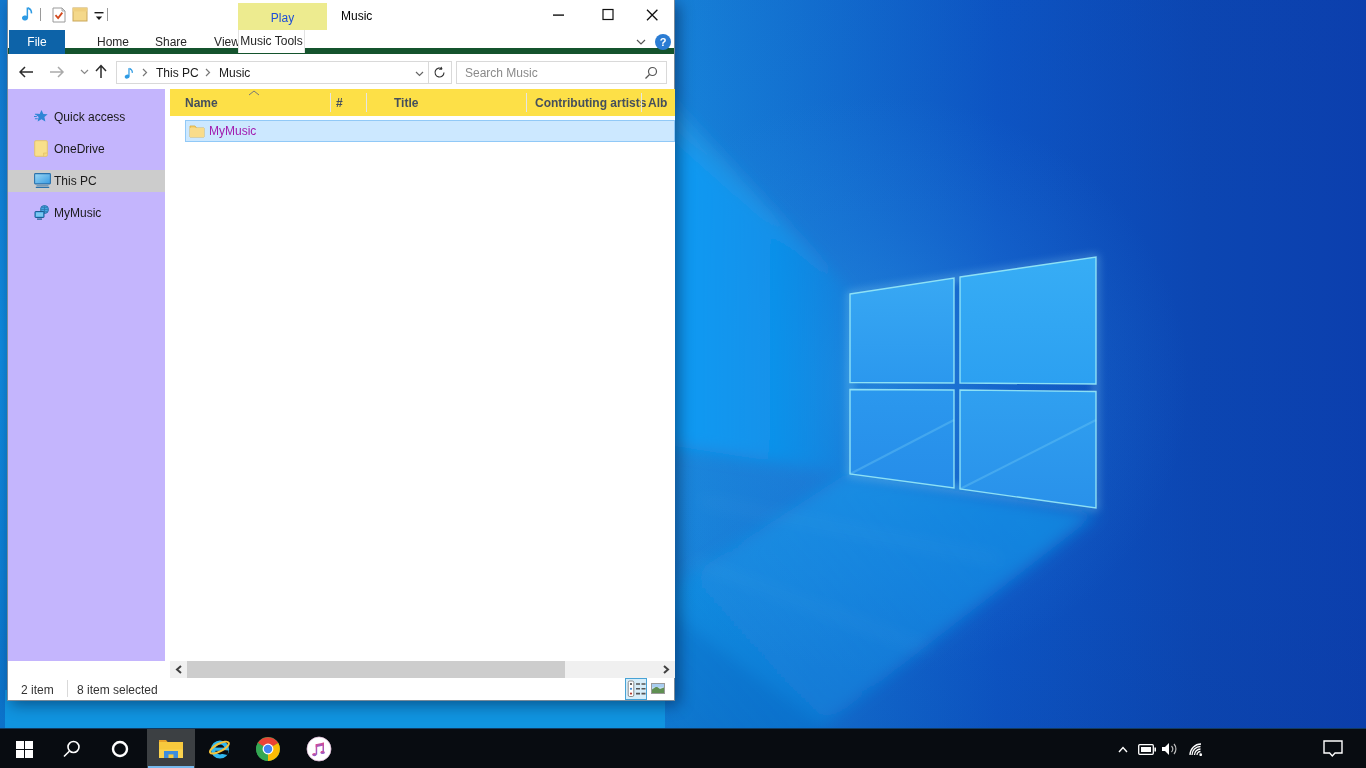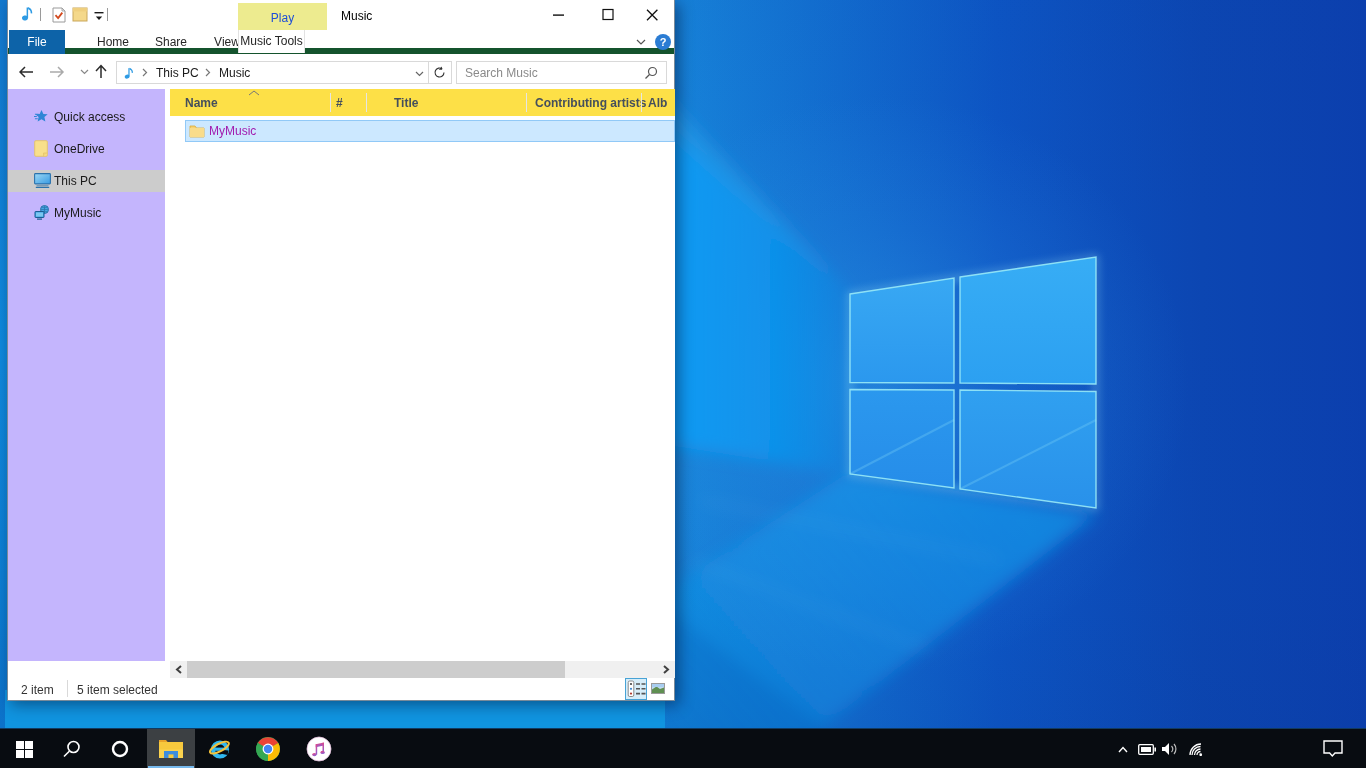--- a/index.html
+++ b/index.html
@@ -323,21 +323,21 @@
     </svg>
     <div class="hthumb"></div>
     <svg width="8" height="9" viewBox="0 0 8 9" style="position:absolute;right:5px;top:4px;">
       <path d="M2 1 L6 4.5 L2 8" stroke="#404040" fill="none" stroke-width="2"></path>
     </svg>
   </div>
 
   <div class="sbar">
     <span class="t1">2 item</span>
     <div class="vsep"></div>
-    <span class="t2">5 item selected</span>
+    <span class="t2">8 item selected</span>
     <div class="vbtn1">
       <svg width="20" height="18" viewBox="0 0 20 18" style="position:absolute;left:1px;top:1px;">
         <rect x="1.2" y="1" width="5.6" height="15.5" rx="1.5" fill="#fff" stroke="#8a8a8a" stroke-width="1"></rect>
         <circle cx="4" cy="4" r="1.1" fill="#444"></circle>
         <circle cx="4" cy="8.8" r="1.1" fill="#3c87d0"></circle>
         <circle cx="4" cy="13.6" r="1.1" fill="#b0392e"></circle>
         <path d="M9 4 h4 M14.5 4 h4 M9 8.8 h4 M14.5 8.8 h4 M9 13.6 h4 M14.5 13.6 h4" stroke="#555" stroke-width="1.6"></path>
       </svg>
     </div>
     <div class="vbtn2">

